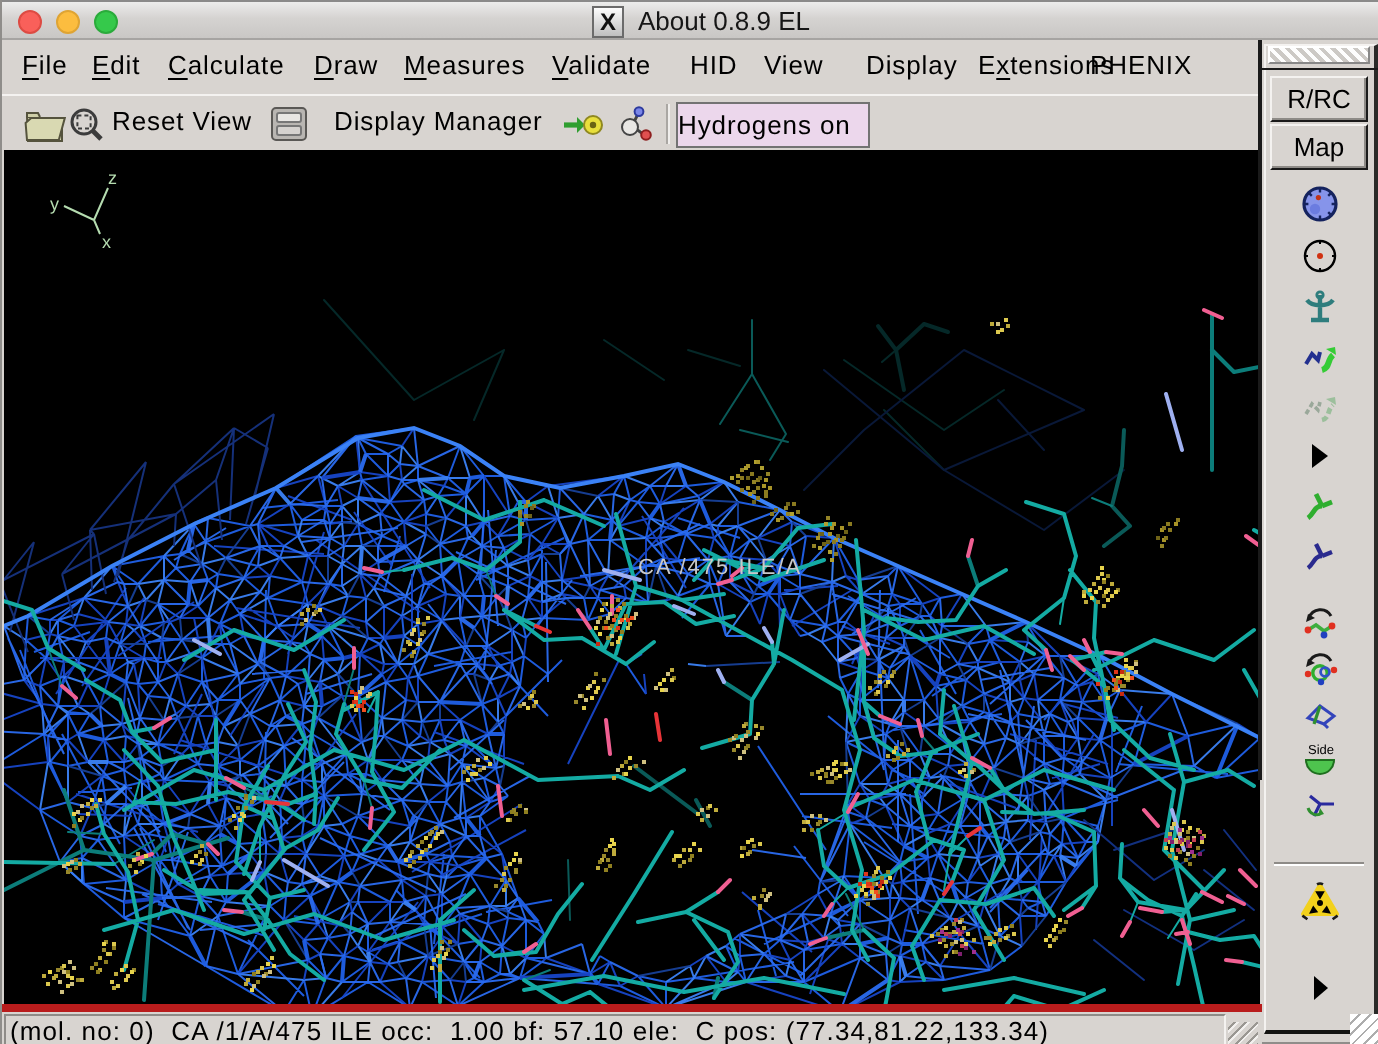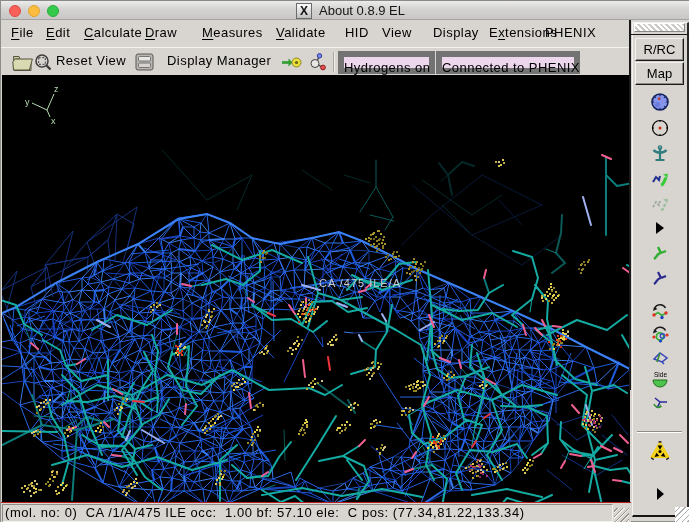--- a/index.html
+++ b/index.html
@@ -15,24 +15,24 @@
  border:1px solid #6b6b6b;color:#111;font-size:12px;font-weight:700;text-align:center;line-height:14px}
 #ttext{position:absolute;left:318px;top:0;height:20px;line-height:20px;font-size:13px;color:#161616}
 #menubar{position:absolute;left:0;top:21px;width:628px;height:33px;background:#d8d4d0;
  border-bottom:1px solid #8e8b87;font-size:13px;color:#000;letter-spacing:0.45px}
 #menubar span{position:absolute;top:4px;white-space:nowrap}
 u{text-decoration-thickness:1px;text-underline-offset:2px}
 #toolbar{position:absolute;left:0;top:47px;width:628px;height:28px;background:#d8d4d0;
  border-top:1px solid #f4f2f0;font-size:13px;color:#000;letter-spacing:0.45px}
 #toolbar .ab{position:absolute}
 .tsep{position:absolute;width:2px;height:20px;top:4px;border-left:1px solid #aaa7a3;border-right:1px solid #f0eeec}
-.plabel{position:absolute;top:3px;height:23px;line-height:21px;background:#ecd7ec;border:6px solid #737373;
- text-align:right;white-space:nowrap}
+.plabel{position:absolute;top:3px;height:23px;line-height:21px;background:#ecd7ec;border:1px solid #737373;
+ text-align:left;white-space:nowrap}
 #canvas{position:absolute;left:1px;top:75px;width:628px;height:427px;background:#000}
-#status{position:absolute;left:0;top:502px;width:630px;height:20px;background:#d8d4d0;border-top:1px solid #b91c1c}
+#status{position:absolute;left:0;top:502px;width:630px;height:20px;background:#d8d4d0;border-top:4px solid #b91c1c}
 #statin{position:absolute;left:1px;top:1px;width:611px;height:18px;border:1px solid;
  border-color:#8e8b87 #f4f2f0 #f4f2f0 #8e8b87;font-size:13px;letter-spacing:0.55px;line-height:16px;color:#000;
  padding-left:2px;white-space:nowrap;overflow:hidden}
 #grip1{position:absolute;left:613px;top:5px;width:15px;height:14px;
  background:repeating-linear-gradient(135deg,transparent 0 2px,#9a9792 2px 3px,#f2f0ee 3px 4px)}
 #sidebar{position:absolute;left:628px;top:20px;width:61px;height:370px;background:#d8d4d0;
  border-left:2px solid #1a1a1a}
 #sbin{position:absolute;left:1px;top:2px;width:57px;height:495px;border-style:solid;border-width:1px 2px 2px 1px;border-color:#f4f2f0 #2a2a28 #141412 #f4f2f0}
 #hatch{position:absolute;left:3px;top:3px;width:51px;height:9px;border:1px solid;border-color:#fff #888 #888 #fff;
  background:repeating-linear-gradient(45deg,#fdfdfd 0 2px,#ccc9c5 2px 4px)}
@@ -53,21 +53,21 @@
       <span class="tl" id="tlr"></span>
       <span class="tl" id="tly"></span>
       <span class="tl" id="tlg"></span>
   <div id="ticon">X</div>
       <div id="ttext">About 0.8.9 EL</div>
     </div>
  <div id="menubar">
       <span style="left:10px"><u>F</u>ile</span>
       <span style="left:45px"><u>E</u>dit</span>
       <span style="left:83px"><u>C</u>alculate</span>
-      <span style="left:144px"><u>D</u>raw</span>
+      <span style="left:156px"><u>D</u>raw</span>
       <span style="left:201px"><u>M</u>easures</span>
       <span style="left:275px"><u>V</u>alidate</span>
       <span style="left:344px">HID</span>
       <span style="left:381px">View</span>
       <span style="left:432px">Display</span>
       <span style="left:488px">E<u>x</u>tensions</span>
       <span style="left:544px">PHENIX</span>
     </div>
  <div id="toolbar">
       <svg class="ab" style="left:11px;top:5px" width="21" height="19" viewBox="0 0 21 19">
@@ -94,21 +94,20 @@
         <circle cx="15.5" cy="7.5" r="1.6" fill="#6a6414"></circle>
       </svg>
       <svg class="ab" style="left:306px;top:5px" width="20" height="18" viewBox="0 0 20 18">
         <path d="M9 10l3.5-7M9 10l5.5 4" stroke="#444" stroke-width="1.4"></path>
         <circle cx="8" cy="10.5" r="4" fill="#e9e7e4" stroke="#444"></circle>
         <circle cx="12.5" cy="2.8" r="2.2" fill="#7a86e8" stroke="#2d3a9e"></circle>
         <circle cx="16" cy="14.5" r="2.4" fill="#e05050" stroke="#8e1f1f"></circle>
       </svg>
       <span class="tsep" style="left:332px"></span>
       <span class="plabel" style="left:337px;width:97px">Hydrogens on</span>
-      <span class="plabel" style="left:435px;width:144px">Connected to PHENIX</span>
     </div>
  <div id="canvas"><svg id="scene" width="628" height="427" viewBox="0 0 628 427">
         <rect width="628" height="427" fill="#000"></rect>
         <path d="M402 242L393 235M132 224L149 216M226 379L219 388M497 374L498 393M530 304L529 316M224 353L241 354M227 428L240 416M177 333L199 325M303 232L292 235M500 322L510 314M157 338L160 323M220 168L231 172M173 343L170 353M523 282L530 293M317 413L331 416M422 331L423 337M133 288L141 283M213 217L207 228M431 334L450 348M239 198L247 193M18 268L19 277M157 338L150 335M50 337L47 345M219 213L221 222M142 366L149 367M227 358L233 362M247 258L253 262M50 295L59 287M479 278L490 272M129 332L131 346M473 298L479 293M498 393L508 383M267 386L270 392M539 306L553 314M87 262L99 266M323 184L321 194M355 194L363 203M400 416L428 404M228 382L242 387M517 366L531 366M227 397L239 395M64 329L61 327M28 264L27 278M78 312L69 316M161 178L169 178M449 397L448 403M248 412L258 414M77 297L79 308M415 194L427 215M212 403L230 406M101 297L97 307M310 163L337 157M117 298L118 305M250 163L240 163M69 328L80 337M304 185L290 182M453 253L460 275M515 262L521 253M202 264L207 276M113 225L118 232M367 188L363 203M443 259L453 253M292 195L303 195M237 212L252 218M218 197L227 205M12 233L11 245M108 237L118 232M143 177L149 185M205 257L208 248M159 243L170 254M49 313L61 318M230 223L237 212M71 247L79 244M470 313L482 323M453 338L461 342M181 312L178 315M136 288L140 298M93 298L97 307M491 238L493 245M110 338L108 338M530 334L541 346M487 259L487 256M133 378L141 373M181 312L172 312M382 222L393 235M32 282L32 295M207 205L210 217M61 293L60 306M218 337L223 346M237 212L240 223M42 267L53 262M444 310L442 317M86 282L83 274M72 342L78 355M149 343L151 352M197 257L208 248M141 373L140 385M537 284L548 295M229 316L243 326M221 364L227 358M290 224L297 224M444 222L429 222M107 275L118 275M107 383L117 412M197 257L202 264M422 331L431 334M199 233L200 243M158 266L169 273M27 278L37 278M428 275L442 264M520 320L512 323M530 264L528 275M181 152L192 152M67 267L77 266M467 352L482 366M448 227L458 233M32 281L43 282M91 278L99 266M174 361L178 352M355 194L357 192M171 302L172 312M495 309L490 297M222 318L229 307M224 353L227 358M61 365L78 355M83 236L89 245M203 338L203 346M50 295L52 306M157 338L151 352M220 168L217 173M411 238L417 236M154 292L171 302M207 228L207 237M161 313L171 302M229 316L231 334M158 365L167 366M444 367L443 374M191 266L202 264M453 379L443 385M450 275L460 275M447 208L442 213M12 233L23 235M44 329L49 313M123 207L127 208M246 309L248 318M463 233L458 233M363 203L369 212M143 246L152 237M272 262L260 253M187 206L207 205M80 315L103 316M21 254L30 256M188 247L190 244M43 282L37 292M181 312L189 315M450 348L448 356M77 256L77 266M448 356L449 366M428 317L440 305M99 254L99 266M205 139L228 148M518 284L507 282M32 308L42 306M172 312L179 322M463 233L468 224M326 208L337 205M181 312L182 305M482 307L490 297M118 267L118 275M442 415L448 403M483 316L488 325M530 293L530 304M190 293L202 298M140 298L141 318M117 262L107 275M209 286L218 276M110 338L111 324M89 302L97 307M154 292L159 307M479 222L468 224M160 323L179 322M224 353L211 352M109 358L123 352M227 428L209 416M193 176L188 182M86 209L93 216M32 308L32 295M199 365L200 376M154 433L203 429M360 166L388 180M160 338L173 343M218 197L219 213M483 316L482 323M60 384L93 393M510 274L507 282M511 236L521 253M161 414L154 433M448 288L458 302M507 282L508 297M84 355L102 358M487 354L478 338M497 374L509 375M54 208L57 216M79 244L89 245M323 168L317 176M107 275L118 267M474 367L482 366M230 223L227 205M292 235L297 224M345 414L361 416M27 243L30 256M441 328L433 325M331 429L317 413M159 278L169 273M558 270L550 275M28 356L39 354M80 285L77 297M103 277L97 283M128 221L132 224M240 163L240 186M47 345L60 343M32 281L37 278M97 283L101 297M448 238L458 233M282 197L278 202M449 366L463 364M69 316L78 325M520 320L523 317M138 325L139 344M466 268L481 265M518 341L521 336M107 212L120 214M331 429L308 418M239 198L247 204M298 220L311 224M373 226L382 222M187 206L188 213M375 222L382 222M149 185L161 178M39 366L28 356M109 247L103 247M443 385L449 397M453 314L459 324M483 286L493 282M537 284L537 294M219 388L228 382M140 385L157 387M159 278L157 284M211 182L221 184M322 226L332 225M357 217L363 216M102 184L123 188M467 332L459 324M239 277L247 274M177 144L181 152M22 306L23 306M571 286L548 295M537 309L538 312M222 318L221 326M-11 269L-14 290M490 272L493 282M565 307L548 295M429 260L442 264M128 256L127 257M482 366L493 367M61 266L67 267M547 262L550 275M78 312L79 308M212 326L221 326M482 247L493 245M93 393L98 373M86 209L88 202M108 237L120 243M143 177L147 193M537 309L529 316M487 259L498 256M219 388L219 393M106 219L102 215M136 169L176 143M243 265L239 277M84 355L100 347M235 239L239 233M170 403L183 406M326 208L337 223M181 312L179 322M149 216L152 227M167 262L169 273M133 378L140 385M103 363L109 358M157 284L179 296M381 205L377 218M337 205L352 205M177 333L173 343M418 264L422 272M235 414L230 406M481 265L479 278M42 267L48 278M179 198L189 193M449 366L462 354M11 245L10 265M163 217L172 223M213 217L221 222M127 257L133 264M530 334L529 347M269 197L269 202M254 256L247 258M80 203L88 202M493 245L498 256M367 411L361 398M444 310L453 305M221 364L233 362M252 381L251 378M102 215L107 212M178 252L177 273M531 366L547 346M138 204L149 216M137 238L152 227M101 196L123 188M235 262L237 257M495 309L508 297M181 152L192 163M448 322L459 324M66 294L67 297M447 208L459 227M329 188L341 192M200 186L210 175M18 330L38 343M83 274L87 262M222 318L229 316M210 308L222 318M415 194L394 186M130 361L138 352M357 217L363 203M118 275L133 264M174 361L170 353M571 286L565 307M238 333L252 323M133 378L117 412M79 308L80 315M30 263L27 278M483 286L479 293M161 313L172 312M254 240L259 235M61 318L69 316M448 403L459 397M77 227L88 234M192 407L201 414M413 383L428 375M497 352L507 352M508 383L521 383M201 414L212 403M537 309L530 304M239 233L247 223M143 246L150 247M107 308L118 313M141 263L153 252M467 332L461 342M246 309L240 314M261 185L277 184M18 268L28 264M133 213L149 216M203 429L182 416M140 431L150 415M512 379L509 375M177 187L189 193M209 286L218 285M235 414L240 416M448 356L462 354M399 382L407 372M77 297L93 298M310 163L313 175M199 365L212 362M525 353L517 366M210 217L219 213M177 333L169 337M388 180L367 176M444 222L459 227M252 208L237 212M442 237L441 244M254 256L260 253M544 266L550 275M78 325L80 337M160 338L170 353M158 363L170 353M163 217L169 218M159 384L167 366M167 366L178 368M187 198L201 198M272 262L251 283M290 182L292 195M193 386L198 396M117 334L117 347M487 354L482 366M211 352L218 337M453 305L463 314M103 316L107 308M298 403L303 406M328 194L330 204M103 363L111 376M493 245L508 256M213 356L224 353M269 234L292 235M440 305L442 317M278 169L277 184M444 222L442 228M210 175L211 182M345 414L331 416M493 245L487 256M113 225L108 237M109 247L117 262M-9 310L20 292M179 165L192 163M477 376L468 376M133 318L128 312M449 366L459 375M163 187L161 178M541 346L537 354M473 384L478 392M178 368L193 376M62 256L70 254M84 355L78 355M150 247L153 252M160 323L160 338M207 228L219 235M518 341L523 342M103 277L107 275M198 396L212 403M153 373L167 366M337 223L353 217M313 175L317 176M193 376L193 386M207 237L208 248M109 247L99 254M162 238L170 254M60 343L61 365M212 252L228 257M242 248L237 257M252 381L261 385M78 355L79 374M162 394L168 386M520 293L520 307M237 257L243 265M233 296L242 292M551 325L547 338M82 344L87 342M290 224L292 235M368 403L371 416M117 347L131 346M375 222L369 212M107 308L118 305M130 361L141 373M120 214L127 208M253 183L257 176M500 344L492 343M177 333L192 348M141 318L150 307M68 238L71 247M263 192L277 184M140 431L101 408M71 247L70 254M89 245L93 252M188 182L200 186M-14 290L-9 310M481 374L487 388M77 297L87 284M68 238L77 227M212 326L218 337M525 353L522 352M261 404L269 406M297 417L308 418M310 218L321 208M65 257L61 266M118 305L130 295M453 253L468 262M271 404L261 404M212 252L207 263M106 219L97 228M149 327L160 323M493 367L490 377M235 239L242 248M239 277L242 292M83 236L79 244M79 374L93 393M261 244L269 234M228 148L222 164M120 243L130 245M247 193L261 185M317 176L328 177M243 326L252 323M235 414L231 416M470 415L493 410M22 293L32 282M38 343L39 354M380 402L388 395M391 413L400 416M212 326L207 334M23 306L32 295M360 166L341 168M67 267L72 273M137 238L132 224M91 278L87 284M250 199L247 204M279 222L279 215M467 284L479 278M305 172L297 173M303 406L297 417M507 366L517 366M103 316L111 324M444 310L453 314M368 204L369 212M133 318L141 318M313 175L323 168M262 205L269 202M339 234L353 217M248 412L249 398M408 366L407 372M307 188L317 176M388 213L388 222M606 314L643 307M32 308L23 306M544 266L539 276M49 288L50 295M69 328L67 337M421 296L428 317M207 263L228 257M422 327L433 325M109 358L112 362M512 323L512 335M441 292L453 305M86 209L80 215M163 187L163 194M217 173L231 172M80 285L87 284M123 352L131 346M571 286L592 293M238 333L249 352M86 282L87 284M453 338L450 348M221 326L218 337M153 373L158 365M254 240L261 244M161 414L170 403M417 243L427 254M228 234L231 248M169 233L181 224M189 193L200 186M248 412L238 406M462 354L467 352M550 275L551 285M207 334L218 337M72 273L83 274M261 404L270 392M463 364L467 352M258 414L269 406M95 187L88 202M243 378L251 365M303 232L297 224M443 287L441 292M60 376L60 384M422 272L428 275M459 324L459 333M64 329L67 337M53 262L58 247M329 188L328 194M467 332L473 337M189 284L201 275M81 256L79 244M398 219L398 222M77 297L89 302M539 276L550 275M213 296L220 295M231 172L240 163M523 317L529 316M211 188L211 182M377 218L382 222M177 187L179 198M132 198L140 198M592 293L617 287M443 385L442 394M213 356L211 352M459 397L461 406M11 245L21 254M417 236L429 222M418 431L400 416M159 384L173 376M355 194L341 192M442 228L448 227M517 275L523 282M239 233L242 248M178 161L179 165M548 295L553 314M149 287L151 294M252 384L249 398M553 314L551 325M208 248L219 235M106 283L110 288M263 213L269 202M177 273L179 296M311 257L319 252M133 264L138 275M352 205L363 203M252 384L261 385M54 208L67 217M35 238L27 235M408 366L420 363M150 247L159 243M443 259L437 255M240 314L243 326M441 292L448 288M192 163L198 157M189 315L199 305M163 187L160 185M108 237L113 247M193 176L199 165M174 381L177 376M263 213L262 224M492 343L501 336M348 175L347 173M67 217L80 203M40 367L61 365M133 213L132 224M60 310L49 313M182 401L182 387M341 192L337 205M337 205L342 212M247 286L250 292M232 194L239 198M261 385L270 392M321 208L330 204M154 433L182 416M307 188L321 194M530 334L551 325M84 355L87 342M361 398L368 403M52 236L51 244M60 310L61 318M363 203L373 195M423 337L420 363M150 307L159 307M20 292L22 306M394 186L393 198M162 394L173 392M488 358L493 367M61 327L69 328M72 273L77 266M130 295L127 308M520 307L523 317M418 388L413 383M127 308L128 312M150 307L149 315M460 288L473 298M547 338L547 346M149 315L149 327M102 234L108 237M78 355L87 367M421 296L440 305M521 383L531 366M130 245L137 238M128 221L120 214M521 253L528 253M253 183L261 185M141 318L149 315M420 363L428 375M393 235L411 238M231 188L232 194M205 139L176 143M503 276L503 286M232 194L227 205M238 333L238 343M468 244L477 257M398 219L398 212M491 238L482 247M468 262L481 265M68 238L80 236M178 352L192 348M259 235L261 244M490 377L497 374M357 217L352 205M177 144L199 148M213 296L218 285M213 356L221 364M512 379L519 376M93 252L103 247M101 196L111 204M310 218L322 226M507 352L522 352M118 305L127 308M263 192L269 197M249 352L257 374M208 293L209 286M118 313L128 312M400 400L419 397M54 208L60 217M250 163L261 176M154 433L150 415M48 278L49 288M398 219L388 213M68 304L69 316M35 238L37 232M39 354L47 345M177 273L189 284M173 343L178 352M261 404L258 414M108 342L109 358M211 188L218 197M106 283L107 275M68 304L77 297M209 416L223 415M517 275L528 275M528 253L537 268M150 335L149 343M133 264L141 263M229 307L240 314M247 193L263 192M118 267L133 264M422 331L422 327M493 410L487 388M428 275L428 283M23 306L32 326M628 294L606 314M453 314L448 322M182 401L192 407M97 228L102 234M95 187L136 169M172 223L181 224M490 281L479 278M22 306L32 326M70 254L77 256M272 262L279 255M247 286L251 283M159 384L157 387M219 235L228 223M231 248L237 257M490 281L493 282M361 398L368 392M100 347L109 358M206 380L193 386M381 205L387 208M228 334L231 343M199 325L203 338M278 169L310 163M149 315L159 307M479 278L483 286M110 338L117 347M67 337L72 342M189 262L197 257M269 202L269 216M40 367L60 384M503 346L512 335M201 223L210 217M202 264L207 263M537 268L547 262M92 227L97 228M429 260L422 272M237 212L247 204M330 186L341 192M123 282L130 295M154 292L149 287M565 307L595 308M500 344L497 352M331 429L331 416M32 282L37 292M189 193L201 198M103 247L99 254M248 412L240 416M536 358L547 346M470 313L483 316M109 247L113 247M154 433L161 414M60 343L72 342M503 286L508 297M162 394L158 402M161 178L160 185M98 373L107 383M182 244L178 252M212 403L223 415M448 238L450 244M328 177L347 173M40 224L27 235M152 227L157 228M337 157L360 166M150 335L160 323M112 318L118 313M53 262L62 256M170 353L178 352M81 256L77 256M523 342L522 352M474 367L468 376M263 192L262 205M187 355L197 356M199 148L192 152M539 276L551 285M72 342L82 344M420 363L440 364M503 364L507 366M113 247L120 243M323 184L330 186M132 198L138 204M39 354L40 367M303 195L321 208M27 235L27 243M213 356L212 362M207 158L207 165M329 188L321 194M423 337L448 356M152 405L161 414M61 237L58 247M199 233L201 223M243 378L242 387M132 224L152 227M169 416L183 406M260 253L258 268M107 308L110 316M448 227L459 227M133 288L130 295M80 337L87 342M137 238L137 238M493 410L509 398M151 294L150 307M106 219L107 212M100 347L108 342M311 257L321 272M117 334L131 346M228 334L231 334M342 212L352 205M128 198L123 207M250 163L253 183M369 212L377 218M140 298L150 307M35 238L27 243M228 334L221 326M443 259L442 264M112 362L111 376M54 208L80 203M522 352L517 366M193 176L200 186M310 163L305 172M517 366L519 376M443 374L448 374M182 401L177 398M367 188L357 188M127 308L140 298M200 167L207 165M222 164L231 172M218 197L231 188M172 223L169 233M328 194L341 192M530 334L547 338M233 296L246 309M463 233L459 227M472 308L463 314M247 286L239 277M80 315L97 307M199 285L202 298M361 416L371 416M418 388L428 387M32 282L43 282M20 292L22 293M211 373L210 387M231 248L228 257M172 312L178 315M238 406L240 416M228 148L240 163M261 385L261 404M60 343L67 337M298 403L293 412M93 298L97 283M304 185L292 195M87 367L102 358M521 253L530 264M226 379L233 362M173 343L192 348M228 285L239 277M109 358L117 347M162 217L152 203M23 242L21 254M323 168L328 177M409 246L417 243M138 275L147 267M49 313L51 327M51 327L50 337M160 323L172 312M99 207L102 215M473 337L467 352M474 367L467 352M429 242L441 244M137 238L143 246M528 275L537 268M467 332L482 323M221 222L228 223M227 358L241 354M487 388L498 393M523 342L529 347M357 192L363 203M401 193L398 212M233 362L243 378M466 268L460 275M595 308L606 314M242 387L249 398M202 298L199 305M367 411L371 416M32 326L38 343M174 186L128 188M215 397L220 352M557 307L612 312M514 336L557 325M64 319L37 321M239 382L184 400M499 344L444 337M122 395L150 423M196 370L238 414M412 283L461 323M400 412L365 394M422 223L473 254M272 283L239 248M190 221L198 193M430 346L470 371M167 175L129 179M280 194L236 215M81 351L70 324M457 382L453 322M556 311L569 278M399 333L444 339M377 298L411 350M254 251L215 258M43 241L15 251M130 331L131 291M131 393L77 377M72 246L108 243M438 370L380 397M377 380L386 413M134 323L108 336M345 414L395 406M499 282L445 290M476 272L458 240M490 397L450 390M486 258L464 273M274 375L241 381M541 261L520 285M337 184L368 194M422 383L395 348M8 250L25 294M526 330L537 354M131 220L130 265M29 292L58 347" stroke="#2060e8" stroke-width="1" fill="none" opacity="0.95"></path>
         <path d="M536 358L537 354M503 364L497 374M303 195L307 188M152 265L160 255M501 336L512 323M117 412L150 415M203 429L227 428M95 187L80 203M71 225L80 215M331 168L341 168M473 302L482 307M222 164L233 164M219 235L228 234M538 312L551 325M91 278L103 277M129 332L139 344M20 292L19 277M477 376L487 388M571 286L551 285M159 307L171 302M235 315L240 314M118 305L118 313M290 182L297 173M518 284L517 275M178 315L179 322M173 376L168 386M342 257L351 258M154 292L151 294M368 392L380 402M458 302L463 314M173 392L177 398M428 317L442 317M537 354L547 346M373 195L381 205M112 318L123 328M32 308L32 326M162 203L169 207M133 378L111 376M212 305L223 302M450 281L448 288M199 233L207 228M138 204L152 203M212 305L202 298M500 322L501 336M428 283L443 287M128 221L113 225M50 337L60 343M30 263L37 278M518 341L512 335M157 163L159 164M106 219L113 225M243 265L247 258M54 208L40 224M252 208L263 213M101 196L99 207M192 348L203 338M495 309L483 316M269 216L269 226M107 296L117 298M185 219L190 228M137 238L152 227M167 262L178 252M497 352L503 364M207 205L218 197M67 297L77 297M218 337L231 343M159 316L161 313M442 228L442 237M205 257L207 263M487 259L503 266M487 354L467 352M482 307L483 316M193 386L200 376M202 298L213 296M199 305L210 308M253 262L258 268M118 232L132 224M302 213L321 208M58 247L62 256M348 175L328 177M453 379L459 375M83 274L80 285M159 164L167 168M157 284L171 302M39 366L39 354M179 198L187 206M402 242L411 238M501 336L512 335M302 213L310 218M367 411L361 416M162 238L182 244M167 366L173 376M441 244L437 255M520 320L529 316M61 327L60 343M252 208L262 205M460 275L460 288M415 194L447 208M162 238L169 233M495 309L482 307M117 347L123 352M149 185L147 193M147 193L152 203M479 293L490 297M234 193L231 188M246 309L250 308M331 416L343 408M64 329L60 343M310 163L323 168M130 361L142 366M27 278L32 282M271 404L270 392M272 168L277 184M518 284L523 282M159 316L159 307M423 337L440 364M197 406L212 403M584 272L558 270M205 257L212 252M41 246L37 256M143 246L153 252M160 338L169 337M525 353L529 347M61 365L60 376M106 283L103 277M428 317L438 324M487 354L488 358M177 174L177 187M558 270L547 262M128 221L133 213M158 363L167 366M86 282L80 285M99 207L111 204M419 365L420 363M353 187L357 192M207 276L209 286M234 193L239 198M518 341L507 352M133 318L129 332M199 148L207 158M331 429L345 414M357 188L367 176M479 293L482 307M113 247L127 257M192 348L203 346M67 337L80 337M528 353L531 366M252 208L247 204M65 240L61 237M179 296L182 305M188 247L190 257M227 397L230 406M518 284L508 297M62 228L71 225M83 236L77 227M199 165L207 158M177 333L179 322M450 348L461 342M207 205L219 213M128 312L140 298M479 222L491 238M207 165L217 173M251 378L257 374M353 187L357 188M23 242L27 235M190 293L189 284M28 356L40 367M428 375L443 374M152 237L150 247M402 242L409 246M414 216L421 213M466 268L479 278M127 208L138 204M81 256L93 252M162 238L178 252M212 305L210 308M32 281L27 278M221 364L219 372M42 306L49 313M167 168L179 165M249 398L253 412M212 252L219 235M200 186L211 192M234 193L232 194M428 275L450 275M162 217L169 207M37 292L42 306M388 180L377 194M199 148L198 157M413 383L417 385M250 163L272 168M493 282L490 297M468 244L482 247M177 187L188 182M428 404L441 402M303 195L302 213M59 287L68 284M493 367L497 352M482 247L487 256M342 212L337 223M161 414L158 402M243 378L251 378M415 194L414 216M65 240L68 238M442 264L450 275M162 217L157 228M511 236L491 238M250 163L257 176M169 186L170 198M223 302L229 307M231 172L240 186M118 267L127 257M200 243L197 257M20 292L32 282M178 368L187 355M107 296L107 308M80 315L89 302M247 286L247 274M228 234L239 233M304 185L297 173M117 262L99 254M136 288L149 287M468 287L473 298M450 248L437 255M182 305L187 293M190 293L182 305M537 294L539 306M345 414L351 403M253 412L261 404M169 218L172 223M331 429L361 416M429 222L442 213M500 344L503 346M154 433L169 416M251 365L251 378M283 197L277 184M503 276L510 274M65 257L62 256M239 233L251 232M413 383L410 394M163 194L169 186M507 352L507 366M493 367L497 374M152 227L152 237M360 166L367 176M128 312L141 318M351 403L361 398M444 367L448 374M422 272L421 296M388 222L398 222M222 357L221 364M150 415L161 414M80 215L93 216M501 294L508 297M178 161L167 168M157 163L176 143M228 334L229 316M37 278L43 282M331 429L371 416M67 217L71 225M231 172L231 188M49 288L59 287M477 376L473 384M159 384L162 394M515 262L508 256M22 306L18 330M551 325L547 346M169 178L177 187M512 246L521 253M210 387L219 388M0 238L11 245M210 308L208 317M208 317L212 326M329 188L330 186M182 387L177 398M595 308L617 287M361 243L373 226M106 219L102 234M69 316L69 328M461 406L468 408M463 314L470 313M170 198L169 207M151 352L160 338M419 397L428 397M93 393L107 383M149 367L158 365M169 218L178 212M137 238L130 245M212 362L219 372M133 318L138 325M522 352L529 347M279 222L269 226M169 178L177 174M93 216L97 228M69 328L78 325M360 166L348 175M421 296L441 292M492 343L497 352M113 225L120 214M367 188L357 192M130 295L140 298M66 294L77 297M418 388L417 385M110 288L117 298M231 334L238 333M393 405L391 413M22 293L23 306M141 373L149 367M254 240L260 253M150 278L158 266M205 257L197 257M185 219L181 224M118 313L127 308M228 148L233 164M373 195L377 194M235 315L229 307M203 346L197 356M409 246L417 256M177 144L178 161M521 336L523 342M170 198L179 198M189 284L199 285M443 287L450 275M169 207L178 212M200 243L207 237M488 338L501 336M459 324L470 313M213 296L223 302M254 240L242 248M228 223L228 234M158 266L167 262M520 320L510 314M30 263L42 267M277 184L290 182M269 216L279 215M381 205L393 198M441 328L438 324M498 256L503 266M157 228L172 223M503 266L503 276M442 317L448 322M67 217L80 215M50 295L61 293M201 223L207 205M468 287L479 293M488 358L497 352M532 286L537 294M498 393L509 398M110 288L123 282M530 293L537 294M451 413L448 416M40 224L37 232M259 235L269 234M305 172L313 175M138 325L149 327M80 203L80 215M27 243L37 256M80 215L77 227M169 207L179 198M150 278L157 284M68 238L79 244M178 352L187 355M345 414L343 408M490 377L498 393M170 254L167 262M303 195L321 194M177 398L183 406M329 188L323 184M228 148L250 163" stroke="#3b82f6" stroke-width="1" fill="none" opacity="0.95"></path>
         <path d="M65 257L67 267M212 403L209 416M30 263L37 256M141 318L138 325M529 316L530 334M69 316L80 315M170 353L167 366M459 397L478 392M293 218L297 224M328 177L341 168M369 212L381 205M628 294L643 307M138 352L151 352M117 412L140 385M173 376L178 368M400 416L419 397M442 317L453 314M212 305L199 305M461 342L467 352M253 262L247 274M400 400L402 396M453 314L463 314M310 163L297 173M130 361L131 352M477 376L481 374M503 266L510 274M472 308L458 302M381 205L388 213M203 429L188 416M429 260L428 275M61 266L59 287M22 306L22 293M41 246L52 236M97 307L103 316M429 260L437 255M482 366L488 358M138 352L142 366M269 234L281 224M157 228L162 238M520 307L529 316M418 388L419 397M407 372L413 383M353 187L367 176M479 222L511 236M150 395L158 402M205 257L202 264M228 382L227 397M170 403L177 398M441 402L448 403M360 166L347 173M473 337L482 323M510 274L517 275M269 197L282 197M66 294L59 287M367 411L368 403M-11 269L19 277M80 315L78 325M-14 290L19 277M187 355L199 365M478 338L488 325M477 257L487 256M481 265L490 272M388 395L393 405M131 346L138 352M252 218L263 213M242 248L247 258M152 265L147 267M357 217L373 226M206 380L210 387M189 262L191 266M391 382L407 372M468 376L473 384M151 294L159 307M473 302L479 293M189 262L178 252M528 275L532 286M61 237L68 238M503 266L508 265M538 312L553 314M227 428L231 416M373 226L378 237M224 353L223 346M157 228L169 233M50 295L60 306M201 275L207 276M88 234L102 234M328 194L337 205M219 388L227 397M508 256L521 253M62 228L61 237M222 164L220 168M467 332L459 333M140 385L153 373M32 295L42 306M482 247L477 257M60 310L68 304M41 246L53 262M44 329L38 343M87 367L98 373M240 163L253 183M368 204L381 205M584 272L571 286M197 356L199 365M138 325L150 335M250 199L263 192M388 180L415 194M459 227L468 224M537 268L539 276M159 243L160 255M207 165L220 168M537 294L548 295M332 225L337 223M223 415L231 416M237 257L247 258M189 262L190 257M30 256L28 264M220 295L223 302M174 361L187 355M171 302L182 305M428 375L440 364M177 333L203 338M207 228L221 222M152 265L158 266M198 396L210 387M83 236L88 234M157 338L149 343M212 305L213 296M450 281L460 288M82 344L78 355M127 187L147 193M447 208L479 222M176 143L178 161M510 314L512 323M91 278L97 283M243 265L247 274M112 318L111 324M107 308L117 298M462 354L463 364M240 186L239 198M508 383L509 398M249 352L251 365M468 408L478 392M481 374L490 377M130 361L112 362M279 222L290 224M512 335L521 336M44 329L50 337M343 408L351 403M528 253L547 262M208 293L199 285M257 176L261 185M188 247L178 252M433 325L438 324M127 187L132 198M152 203L149 216M246 309L231 298M511 236L528 253M103 247L108 237M79 374L87 367M269 197L278 202M223 302L231 298M377 194L393 198M182 305L199 305M394 186L377 194M443 374L443 385M129 332L117 334M410 394L419 397M421 213L427 215M178 212L187 206M103 316L110 316M262 205L269 197M199 233L207 237M230 223L228 234M198 157L199 165M23 235L27 235M544 266L537 268M42 267L37 278M221 222L219 235M23 242L27 243M42 306L50 295M421 296L428 283M152 237L162 238M428 283L441 292M157 163L161 178M58 247L70 254M321 194L321 208M508 297L520 307M495 309L488 325M112 318L110 316M0 238L-11 269M231 188L240 186M61 365L79 374M382 222L378 237M81 256L87 262M59 287L61 293M418 431L448 416M87 284L93 298M508 265L510 274M152 265L141 263M212 326L222 318M92 339L100 347M162 238L159 243M331 429L297 417M262 224L269 226M235 262L231 262M218 276L228 285M190 228L190 244M120 214L133 213M21 254L28 264M200 186L201 198M140 385L150 395M511 236L548 253M218 285L220 295M400 400L393 405M463 233L469 238M331 168L328 177M251 283L250 292M250 292L250 308M442 415L448 416M355 194L352 205M479 222L469 238M182 401L198 396M162 217L152 227M303 406L308 418M117 298L130 295M129 332L123 328M250 199L262 205M487 354L497 352M37 278L48 278M80 337L82 344M310 163L272 168M193 376L200 376M459 375L468 376M487 256L498 256M418 431L371 416M470 415L448 416M368 392L368 403M163 187L169 186M442 317L438 324M348 175L330 186M467 284L468 287M37 232L52 236M127 208L133 213M509 375L508 383M254 240L254 256M80 315L93 332M178 212L181 224M536 358L531 366M393 235L398 243M495 309L500 322M254 256L242 248M10 265L18 268M182 387L193 376M219 372L219 388M490 272L503 276M512 246L493 245M493 282L503 276M218 285L228 285M520 293L530 304M219 393L227 397M249 398L261 404M174 381L168 386M93 252L87 262M271 404L269 406M179 322L189 315M355 194L353 187M130 245L127 257M101 297L107 308M213 356L222 357M441 328L450 348M223 346L231 343M136 169L157 163M157 387L162 394M199 233L190 244M444 367L448 356M222 357L227 358M181 236L182 244M192 407L188 416M525 353L528 353M448 227L448 238M106 283L97 283M152 203L162 203M178 252L190 257M213 356L197 356M279 215L293 218M399 382L410 394M103 363L112 362M363 203L363 216M12 233L40 224M127 187L140 198M60 343L78 355M351 403L361 416M182 401L193 386M211 188L200 186M421 213L429 222M87 262L91 278M261 244L260 253M177 376L193 376M254 256L253 262M207 237L219 235M163 217L157 228M78 325L93 332M297 224L311 224M102 327L108 338M123 328L128 312M402 396L410 394M-9 310L18 330M200 186L211 182M415 194L401 193M447 208L468 224M174 381L173 376M202 264L201 275M162 394L170 403M61 318L69 328M448 403L461 406M298 220L302 213M262 224L269 234M466 268L467 284M23 235L23 242M52 306L49 313M463 314L459 324M83 236L80 236M170 198L177 187M32 326L49 313M35 238L52 236M199 365L211 373M151 352L170 353M161 313L160 323M472 308L483 316M127 187L143 177M243 326L248 318M208 293L213 296M152 405L158 402M398 219L388 222M35 238L41 246M169 273L177 273M60 306L67 297M493 410L478 392M509 375L517 366M102 327L111 324M470 415L461 406M139 344L149 343M450 248L441 244M422 327L428 317M71 225L68 238M-9 310L22 306M419 397L428 404M468 287L483 286M429 260L417 256M238 343L249 352M86 282L91 278M10 265L19 277M159 384L153 373M93 298L89 302M167 168L177 174M441 244L450 244M182 244L190 244M52 236L58 247M172 312L182 305M183 406L192 407M167 168L169 178M308 418L317 413M388 395L402 396M0 238L12 233M19 277L27 278M438 324L448 322M472 308L482 307M271 404L293 412M444 367L449 366M453 379L448 374M178 161L192 163M525 353L531 366M53 262L48 278M11 245L23 242M242 387L252 384M65 240L71 247M65 257L70 254M253 183L247 193M298 220L293 218M310 218L311 224M81 256L77 266M158 241L159 243M21 254L18 268M417 236L417 243M140 298L149 287M193 176L210 175M380 402L393 405M67 267L68 284M143 246L141 263M279 222L281 224M461 342L473 337M152 405L150 415M498 256L508 256M307 188L323 184M269 202L279 215M247 274L258 268M133 213L138 204M60 310L60 306M421 236L429 242M534 285L537 294M422 327L431 334M182 305L189 315M190 257L197 257M444 222L448 227M40 224L52 236M57 216L62 228M79 244L77 256M169 233L181 236M177 144L205 139M247 274L251 283M118 232L120 243M283 197L282 197M205 139L199 148M530 304L537 294M93 298L101 297M269 197L277 184M228 285L242 292M192 163L193 176M382 222L388 222M207 263L207 276M138 275L150 278M490 377L487 388M371 416L391 413M444 310L440 305M375 222L363 216M523 282L528 275M211 188L211 192M219 213L228 223M537 284L551 285M558 270L571 286M321 194L328 194M628 294L617 287M130 361L123 352M206 380L211 373M169 273L179 296M112 318L103 316M442 237L448 238M503 266L508 256M211 373L219 372M263 213L269 216M529 347L541 346M93 332L103 316M388 222L393 235M240 186L247 193M139 344L151 352M110 338L117 334M61 318L61 327M30 263L30 256M423 337L431 334M191 266L197 257M130 361L133 378M149 367L153 373M221 184L231 172M88 234L97 228M231 334L243 326M219 235L231 248M261 176L272 168M428 317L433 325M415 194L421 213M228 382L239 395M150 395L157 387M32 295L37 292M515 262L508 265M149 315L160 323M233 362L251 365M239 395L238 406M185 219L178 212M518 284L510 274M532 286L530 293M109 247L108 237M313 175L307 188M503 286L507 282M293 412L303 406M515 262L517 275M154 292L157 284M212 403L219 393M261 176L277 184M137 238L118 232M429 242L427 254M12 233L54 208M417 385L428 387M269 226L269 234M283 197L279 215M357 188L357 192M507 352L517 366M330 204L337 205M453 379L449 397M66 294L61 293M428 375L428 387M320 262L321 272M449 366L448 374M519 343L516 390M174 185L142 173M208 231L156 195M145 383L179 390M259 327L204 361M18 254L79 254M548 307L524 314M122 229L145 244M509 365L476 385M204 212L204 242M388 239L387 208M175 181L194 208M88 295L149 315M160 202L105 198M412 395L403 422M178 239L116 229M178 164L213 219M36 322L97 341M308 254L282 307M530 277L557 284M308 211L279 215M554 338L554 284M57 253L95 226M85 302L99 272M176 282L154 311M260 307L215 291M106 289L95 234M394 238L424 220M419 238L443 247M340 179L305 219M39 268L70 224M417 218L390 220M261 340L218 363M64 333L37 332M404 401L369 371M113 293L130 267M26 272L61 219M520 334L545 292M435 233L424 257M169 424L207 376M503 292L552 307M513 345L516 295M319 183L341 219M142 252L160 191M473 317L506 329" stroke="#1746c8" stroke-width="1" fill="none" opacity="0.95"></path>
         <path d="M477 257L481 265M419 365L408 366M111 204L123 188M43 282L48 278M80 236L79 244M450 244L458 233M32 308L49 313M197 406L201 414M30 256L37 256M167 262L177 273M190 293L199 305M235 315L229 316M278 169L272 168M123 328L117 334M528 275L537 284M508 297L520 293M111 204L120 214M447 208L427 215M252 218L247 223M511 236L512 246M251 232L259 235M399 382L391 382M441 402L449 397M62 228L67 217M459 227L458 233M544 266L547 262M131 352L138 352M250 308L248 318M123 282L117 298M252 381L252 384M235 262L243 265M414 216L398 222M495 309L510 314M199 285L207 276M106 283L118 275M140 385L152 405M427 254L437 255M111 204L107 212M223 415L230 406M110 338L108 342M110 316L118 313M428 387L428 397M157 284L169 273M518 341L503 346M375 222L377 218M450 281L460 275M174 361L178 368M421 296L422 327M508 256L508 265M118 313L123 328M12 233L23 242M44 329L51 327M168 386L173 392M375 222L373 226M218 276L218 285M230 406L231 416M162 217L162 203M230 223L228 223M441 328L431 334M141 283L150 278M507 366L509 375M177 333L160 323M58 247L71 247M453 379L473 384M158 363L158 365M252 381L243 378M235 262L239 277M293 218L290 224M123 352L131 352M128 256L133 264M478 392L487 388M254 240L251 232M317 413L343 408M149 327L150 335M261 185L263 192M367 188L367 176M460 288L458 302M450 244L453 253M179 296L189 284M211 192L218 197M326 208L322 226M187 198L179 198M519 376L531 366M453 253L468 244M169 186L177 187M472 308L470 313M512 379L508 383M235 239L231 248M209 286L213 296M326 208L332 225M88 234L89 245M428 387L442 394M278 169L297 173M512 323L521 336M205 333L212 326M351 258L388 256M509 398L521 383M448 288L453 305M565 307L551 325M169 233L182 244M79 308L89 302M210 387L212 403M108 338L108 342M88 202L99 207M281 224L292 235M584 272L617 287M468 287L479 278M528 253L530 264M181 224L190 228M87 262L99 254M212 403L227 397M377 194L381 205M247 286L242 292M429 242L442 228M72 273L80 285M87 284L97 283M211 188L221 184M48 278L61 266M92 339L93 332M493 410L498 393M172 223L178 212M490 281L490 272M269 202L278 202M444 367L440 364M173 376L177 376M394 186L401 193M469 238L482 247M71 225L77 227M348 175L367 176M212 362L211 373M67 297L68 304M140 431L154 433M237 212L247 223M247 223L251 232M89 245L103 247M521 336L530 334" stroke="#174098" stroke-width="1" fill="none" opacity="0.95"></path>
         <path d="M28 356L38 343M171 302L179 296M118 275L123 282M228 285L231 298M188 247L197 257M337 157L331 168M68 304L79 308M482 323L488 325M163 194L162 203M133 378L107 383M128 198L123 188M240 186L253 183M188 182L189 193M298 220L310 218M252 218L262 224M152 265L150 278M427 215L442 213M470 415L468 408M490 281L483 286M428 275L443 287M539 276L537 284M443 385L448 374M70 254L77 266M317 176L323 184M199 325L208 317M60 384L101 408M246 309L250 292M243 265L253 262M428 397L428 404M189 315L208 317M203 346L218 337M411 238L417 243M537 309L539 306M101 408L117 412M224 353L222 357M227 428L223 415M51 244L58 247M191 266L201 275M503 346L507 352M201 223L207 228M117 262L127 257M529 347L528 353M450 248L450 244M441 328L448 322M60 384L79 374M240 223L247 223M231 343L241 354M515 262L530 264M141 373L153 373M150 278L159 278M503 286L501 294M482 366L481 374M429 242L442 237M348 175L341 192M399 382L388 395M487 259L477 257M51 327L61 327M326 208L342 212M188 247L182 244M207 276L218 276M529 316L538 312M541 346L547 338M220 295L228 285M203 346L207 334M467 284L460 275M133 318L123 328M95 187L101 196M226 379L219 372M48 278L59 287M213 217L219 213M293 218L302 213M497 374L508 383M169 207L169 218M213 217L210 217M474 367L481 374M321 194L330 204M92 339L87 342M448 322L453 338M142 366L151 352M441 292L440 305M548 253L584 272M453 379L459 397M169 416L182 416M501 336L503 346M242 387L239 395M47 345L61 365M39 366L40 367M419 365L413 383M529 347L537 354M129 332L138 325M93 332L102 327M520 320L521 336M342 212L353 217M230 406L239 395M192 152L192 163M79 374L98 373M30 263L28 264M229 307L229 316M111 376L107 383M136 169L127 187M77 227L92 227M218 197L232 194M199 285L209 286M231 343L238 343M218 276L231 262M433 325L431 334M246 309L242 292M418 431L428 404M77 266L83 274M451 413L461 406M103 363L98 373M400 400L388 395M453 338L459 333M99 266L103 277M321 208L322 226M78 312L80 315M160 185L163 194M388 180L367 188M169 337L173 343M487 354L488 338M162 217L149 216M548 253L558 270M304 185L307 188M160 323L169 337M221 184L218 197M162 203L170 198M44 329L32 326M231 334L231 343M163 217L169 207M227 428L258 414M429 242L437 255M230 223L239 233M193 376L199 365M440 364L448 356M453 305L458 302M173 392L170 403M246 309L229 307M341 192L352 205M207 165L210 175M444 222L442 213M62 256L61 266M408 366L422 327M248 318L252 323M419 365L407 372M278 202L279 215M500 322L512 323M84 355L82 344M157 338L160 338M200 376L211 373M528 353L537 354M283 197L292 195M373 195L368 204M179 322L199 325M431 334L448 356M81 256L89 245M40 224L23 235M393 235L398 222M495 309L501 294M447 208L444 222M482 323L478 338M212 252L231 248M508 297L510 314M490 272L503 266M192 407L198 396M448 322L459 333M199 325L212 326M442 394L449 397M218 276L228 257M203 338L207 334M21 254L27 243M189 284L187 293M41 246L51 244M37 256L53 262M128 198L132 198M239 198L237 212M143 177L161 178M252 208L252 218M101 297L107 296M352 205L353 217M292 195L302 213M227 205L239 198M441 328L453 338M65 240L58 247M199 233L190 228M241 354L249 352M304 185L313 175M159 316L149 315M140 198L152 203M367 188L377 194M152 203L163 194M230 223L240 223M160 255L167 262M442 264L453 253M198 157L207 158M62 228L68 238M458 302L473 298M162 217L163 217M199 165L207 165M473 337L478 338M220 295L231 298M203 346L211 352M399 382L413 383M487 259L490 272M197 356L212 362M159 307L161 313M341 192L353 187M111 324L123 328M584 272L592 293M92 200L99 207M254 256L258 268M493 410L468 408M110 288L107 296M478 338L488 338M212 305L222 318M250 199L247 193M283 197L290 182M200 167L193 176M211 352L223 346M158 402L161 414M60 217L57 216M303 232L311 224M103 363L87 367M198 396L197 406M203 429L209 416M37 292L49 288M230 223L219 213M190 293L187 293M414 216L398 212M205 333L199 325M428 375L443 385M179 165L193 176M138 275L141 283M211 182L217 173M93 216L99 207M177 144L192 152M159 164L161 178M414 216L417 236M305 172L304 185M510 314L523 317M230 406L238 406M448 403L448 416M72 273L68 284M32 281L32 282M128 198L127 187M158 363L149 367M417 243L429 242M18 330L32 326M182 387L193 386M481 374L493 367M181 236L190 228M142 366L141 373M128 256L143 246M140 198L147 193M353 217L361 243M303 406L317 413M60 310L69 316M128 198L111 204M472 308L473 302M64 329L69 328M539 306L538 312M177 174L188 182M428 397L441 402M61 266L68 284M277 184L282 197M250 199L252 208M493 367L503 364M92 339L80 337M159 316L160 323M487 354L492 343M269 406L293 412M178 368L199 365M592 293L595 308M411 238L409 246M451 413L470 415M331 168L323 168M92 200L101 196M595 308L551 325M106 283L101 297M100 347L102 358M38 343L50 337M185 219L201 223M292 195L293 218M199 305L208 317M160 255L158 266M219 372L233 362M123 188L127 187M398 219L414 216M118 232L130 245M120 243L127 257M191 266L189 284M393 405L400 416M459 333L461 342M22 293L32 295M152 237L157 228M117 262L118 267M408 366L423 337M558 270L551 285M461 342L462 354M223 302L222 318M326 208L330 204M66 294L68 284M428 387L443 385M60 310L52 306M510 314L520 307M87 342L100 347M421 236L417 236M221 326L229 316M208 317L222 318M283 197L293 218M248 412L253 412M520 320L530 334M414 216L429 222M140 431L117 412M158 363L151 352M149 185L160 185M208 248L212 252M147 193L163 194M176 143L159 164M117 262L99 266M190 244L197 257M441 244L448 238M192 407L197 406M179 296L187 293M371 416L400 416M483 286L490 297M188 416L201 414M207 263L218 276M231 262L237 257M102 234L113 225M357 217L361 243M341 168L347 173M417 243L417 256M393 198L401 193M93 332L108 338M153 252L159 243M565 307L553 314M128 198L127 208M161 414L169 416M262 224L259 235M136 288L133 288M468 262L477 257M518 284L520 293M147 267L150 278M227 205L237 212M271 404L289 397M241 354L251 365M298 220L297 224M450 244L468 244M393 198L387 208M468 244L468 262M158 402L170 403M422 272L428 283M208 293L202 298M548 253L547 262M177 273L191 266M182 416L188 416M490 297L501 294M458 302L473 302M488 325L500 322M77 266L87 262M517 275L530 264M388 180L394 186M111 324L117 334M450 248L443 259M240 314L248 318M163 187L169 178M70 254L67 267M419 397L428 387M149 287L157 284M178 212L188 213M159 384L168 386M448 374L459 375M442 228L448 238M61 293L67 297M60 306L68 304M80 215L92 227M99 207L107 212M212 362L221 364M509 375L519 376M60 217L62 228M473 384L487 388M231 248L242 248M10 265L21 254M239 395L249 398M437 255L442 264M421 236L429 222M137 238L152 237M147 193L160 185M534 285L537 284M258 414L297 417M252 381L257 374M279 222L269 216M52 236L62 228M192 163L199 165M201 198L211 192M174 381L182 387M83 274L91 278M520 293L530 293M40 367L60 376M151 352L149 367M249 398L261 385M179 165L177 174M178 368L177 376M529 316L551 325M123 282L133 288M211 192L207 205M84 355L87 367M18 330L28 356M181 236L190 244M97 307L107 308M201 414L209 416M367 411L351 403M128 256L141 263M328 177L330 186M493 282L501 294M231 262L239 277M233 296L231 298M130 245L143 246M128 221L118 232M37 256L42 267M141 263L147 267M474 367L463 364M141 318L149 327M491 238L469 238M217 173L221 184M18 268L27 278M-11 269L10 265M177 144L176 143M463 233L468 244M400 400L410 394M99 266L107 275M357 217L353 217M512 379L521 383M158 241L150 247M192 348L187 355M388 213L398 212M363 216L373 226M210 217L207 228M254 240L239 233M488 325L488 338M20 292L27 278M86 209L99 207M38 343L47 345M188 213L201 223M523 282L520 293M459 375L473 384M459 397L468 408M458 233L468 244M100 347L108 338M101 408L107 383M238 406L249 398M140 298L151 294M380 402L391 413M92 227L88 234M243 326L238 333M136 169L102 184M262 205L263 213M86 209L80 203M440 305L453 305M518 341L522 352M421 236L417 243M534 285L528 275M123 282L133 264M250 199L239 198M187 198L189 193M40 224L57 216M181 224L181 236M326 208L321 208M441 402L442 415M512 246L508 256M500 344L501 336M468 224L469 238M417 256L427 254M469 238L468 244M123 282L138 275M111 324L108 338M222 164L207 158M493 282L503 286M102 358L109 358M269 226L281 224M233 296L228 285M169 178L169 186M429 222L429 242M393 198L398 212M174 381L173 392M106 219L120 214M450 281L443 287M27 235L37 232M153 252L160 255M240 416L258 414M387 208L398 212M27 243L41 246M467 332L470 313M200 167L199 165M417 385L428 375M519 376L521 383M52 306L60 306M136 288L130 295M238 343L241 354M428 404L442 415M414 216L411 238M89 245L102 234M283 197L278 202M161 414L161 414M128 198L138 204M530 304L539 306M523 342L530 334M243 378L252 384M363 216L369 212M188 213L207 205M190 228L201 223M157 163L143 177M459 397L473 384M488 325L501 336M131 346L131 352M200 243L208 248M279 215L290 224M210 175L217 173M523 282L532 286M39 354L61 365M367 188L373 195M391 382L388 395M133 288L138 275M117 412L152 405M136 169L123 188M139 344L150 335M77 227L80 236M54 208L95 187M123 207L120 214M141 263L138 275M539 306L548 295M261 385L267 386M211 373L219 388M548 253L528 253M228 382L243 378M398 222L411 238M251 283L258 268M60 217L67 217M78 312L68 304M161 178L167 168M368 392L388 395M231 298L229 307M52 236L61 237M228 334L218 337M226 379L243 378M460 288L468 287M201 198L207 205M415 194L398 212M253 412L258 414M221 184L231 188M520 307L530 304M200 167L210 175M417 256L418 264M440 364L443 374M102 184L101 196M429 222L442 228M150 395L162 394M173 392L182 387M278 169L290 182M515 262L510 274M463 364L468 376M503 276L507 282M150 278L149 287M68 284L77 297M136 288L141 283M311 224L322 226M337 157L323 168M251 365L257 374M231 416L240 416M226 379L228 382M92 339L108 338M163 194L170 198M192 152L198 157M-14 290L20 292M158 241L162 238M228 148L207 158M289 397L293 412M281 224L290 224M530 264L537 268M528 275L539 276M131 346L139 344M368 403L380 402M152 265L153 252M193 386L210 387M442 394L441 402M50 337L61 327M422 331L408 366M467 352L478 338M203 429L201 414M106 283L107 296M228 257L237 257M111 204L123 207M224 353L231 343M453 253L450 275M368 392L391 382M473 298L473 302M189 315L199 325M399 382L402 396M140 198L138 204M400 400L400 416M429 260L418 264M534 285L532 286M177 376L182 387M187 198L187 206M40 224L62 228M205 333L207 334M251 232L262 224M363 203L368 204M201 275L199 285M185 219L188 213M503 346L497 352M228 257L231 262M103 363L102 358M257 374L261 385M183 406L188 416M68 284L80 285M418 388L410 394M235 315L243 326M190 293L199 285M117 262L113 247M98 373L111 376M0 238L10 265M450 248L453 253M92 200L88 202M205 139L207 158M453 305L453 314M102 215L97 228M402 242L398 243M448 288L460 288M72 342L80 337M487 259L481 265M71 247L77 256M503 364L507 352M497 374L507 366M93 252L99 254M541 346L547 346M467 284L460 288M361 243L372 243M371 416L380 402M183 406L182 416M193 330L144 294M69 372L125 398M271 206L272 266M51 369L104 376M105 311L138 328M158 344L216 371M348 204L288 213M447 346L447 295M213 387L216 424M438 255L440 303M246 200L240 260M424 242L456 224M68 339L92 389M250 285L223 310M493 277L522 251M374 350L401 354M398 322L451 322M149 196L197 189M541 295L482 282M263 313L225 334M507 331L515 278M98 390L131 387M231 372L183 394M398 413L420 391M266 239L284 215M247 238L242 180M493 379L521 349M238 217L240 180M151 272L184 262M142 337L119 312M62 274L73 320M557 324L515 304M46 307L78 341M150 260L124 262M212 227L244 267M30 302L2 244M459 236L414 222M85 205L111 189M281 227L226 201M468 312L490 338M77 385L92 341M523 259L488 265M133 344L170 306M438 220L437 269M452 252L417 243M510 313L498 260M440 310L427 263M325 198L348 187M512 360L493 381M93 390L65 339M529 304L511 285" stroke="#2a6cf0" stroke-width="1" fill="none" opacity="0.95"></path>
         <path d="M102 234L103 247M103 316L102 327M51 327L61 318M536 358L528 353M252 218L251 232M136 169L143 177M179 198L178 212M42 306L52 306M451 413L448 403M206 380L200 376M182 401L183 406M450 281L450 275M222 164L207 165" stroke="#3b82f6" stroke-width="2" fill="none" opacity="0.95"></path>
         <path d="M139 344L138 352M231 334L238 343M160 255L170 254M617 287L606 314M93 216L92 227M234 193L240 186M377 218L388 213M130 361L111 376M93 393L101 408M37 292L50 295M218 276L239 277M174 361L167 366M449 397L459 397M450 348L462 354M474 367L477 376M189 262L177 273M108 342L117 347M197 356L211 352M158 241L152 237M240 223L239 233M170 403L169 416M419 365L428 375M242 292L250 292M428 397L442 394M233 164L240 163M205 333L203 338M348 175L353 187M210 387L219 393M511 236L493 245M323 184L328 177M488 338L492 343M141 283L149 287M233 164L231 172M257 374L267 386M110 288L118 275M233 362L241 354M53 262L61 266M304 185L303 195M293 412L297 417M382 222L388 213M150 395L152 405" stroke="#2060e8" stroke-width="2" fill="none" opacity="0.95"></path>

